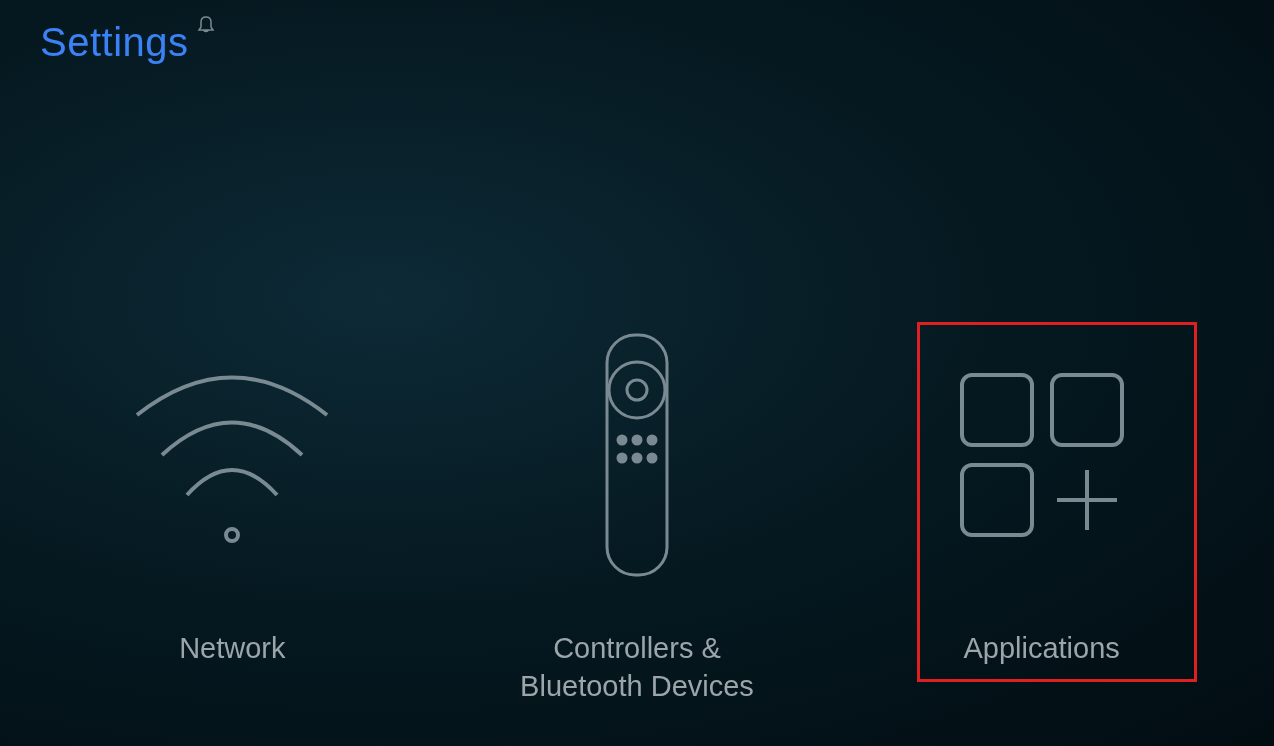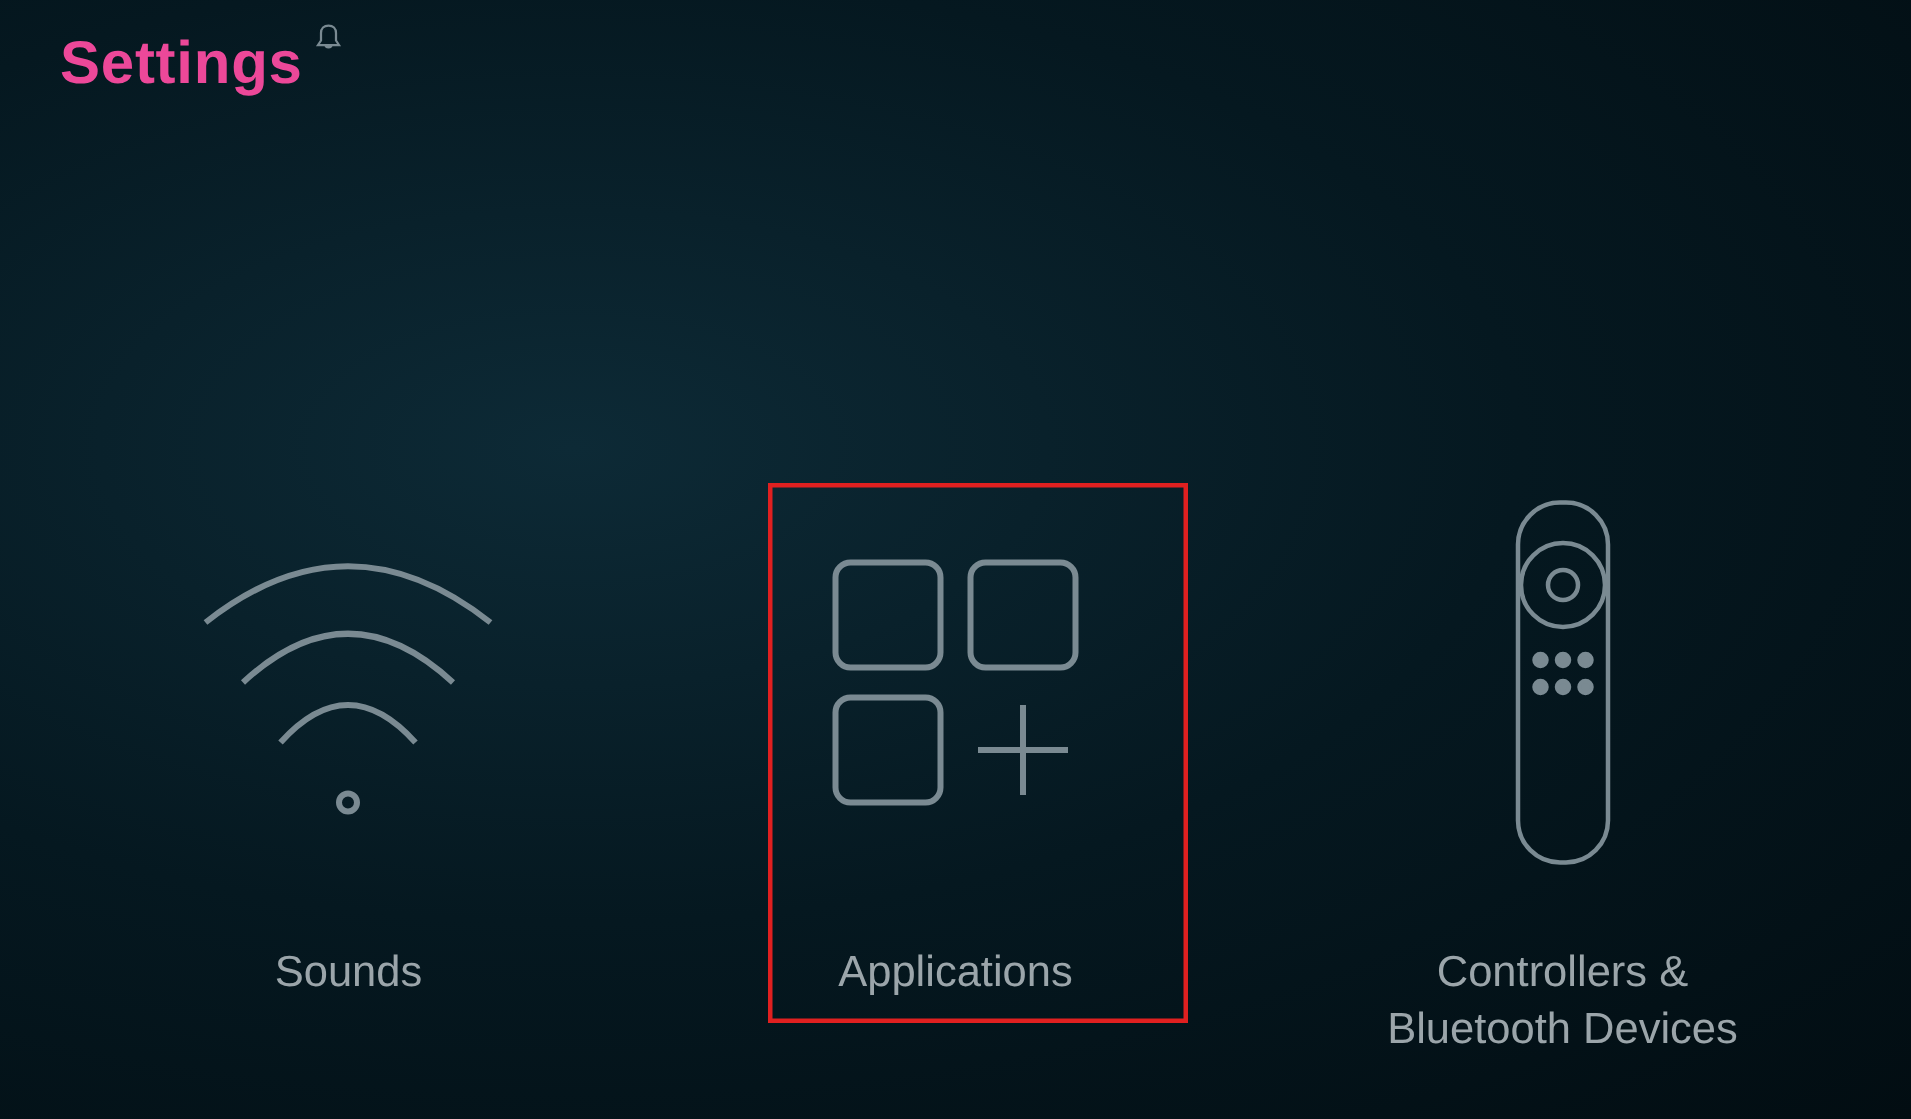--- a/index.html
+++ b/index.html
@@ -21,22 +21,22 @@
     .header {
       position: absolute;
       top: 20px;
       left: 40px;
       display: flex;
       align-items: flex-start;
     }
     
     .header-title {
       font-size: 40px;
-      font-weight: 700;
-      color: #ec4899;
+      font-weight: 400;
+      color: #3b82f6;
       letter-spacing: 0.5px;
     }
     
     .bell-icon {
       margin-left: 8px;
       margin-top: -5px;
       color: #d0d8dc;
     }
     
     .settings-row {
@@ -110,48 +110,48 @@
 
   <div class="settings-item">
     <div class="icon-container">
       <svg width="230" height="190" viewBox="0 0 230 190" stroke-width="4">
         <path d="M 20 55 Q 115 -20 210 55"></path>
         <path d="M 45 95 Q 115 30 185 95"></path>
         <path d="M 70 135 Q 115 85 160 135"></path>
         <circle cx="115" cy="175" r="6"></circle>
       </svg>
     </div>
-    <div class="item-label">Sounds</div>
+    <div class="item-label">Network</div>
   </div>
 
-
-  <div class="settings-item highlighted">
-    <div class="highlight-box"></div>
-    <div class="icon-container">
-      <svg width="200" height="200" viewBox="0 0 200 200" stroke-width="4">
-        <rect x="20" y="20" width="70" height="70" rx="10"></rect>
-        <rect x="110" y="20" width="70" height="70" rx="10"></rect>
-        <rect x="20" y="110" width="70" height="70" rx="10"></rect>
-        <line x1="145" y1="115" x2="145" y2="175"></line>
-        <line x1="115" y1="145" x2="175" y2="145"></line>
-      </svg>
-    </div>
-    <div class="item-label">Applications</div>
-  </div>
 
   <div class="settings-item">
     <div class="icon-container">
       <svg width="90" height="250" viewBox="0 0 90 250" stroke-width="3">
         <rect x="15" y="5" width="60" height="240" rx="28"></rect>
         <circle cx="45" cy="60" r="28"></circle>
         <circle cx="45" cy="60" r="10"></circle>
         <circle cx="30" cy="110" r="4" fill="#7a8a92"></circle>
         <circle cx="45" cy="110" r="4" fill="#7a8a92"></circle>
         <circle cx="60" cy="110" r="4" fill="#7a8a92"></circle>
         <circle cx="30" cy="128" r="4" fill="#7a8a92"></circle>
         <circle cx="45" cy="128" r="4" fill="#7a8a92"></circle>
         <circle cx="60" cy="128" r="4" fill="#7a8a92"></circle>
       </svg>
     </div>
     <div class="item-label">Controllers &amp; Bluetooth Devices</div>
   </div>
 
+  <div class="settings-item highlighted">
+    <div class="highlight-box"></div>
+    <div class="icon-container">
+      <svg width="200" height="200" viewBox="0 0 200 200" stroke-width="4">
+        <rect x="20" y="20" width="70" height="70" rx="10"></rect>
+        <rect x="110" y="20" width="70" height="70" rx="10"></rect>
+        <rect x="20" y="110" width="70" height="70" rx="10"></rect>
+        <line x1="145" y1="115" x2="145" y2="175"></line>
+        <line x1="115" y1="145" x2="175" y2="145"></line>
+      </svg>
+    </div>
+    <div class="item-label">Applications</div>
+  </div>
+
 </div>
 
 </body></html>

